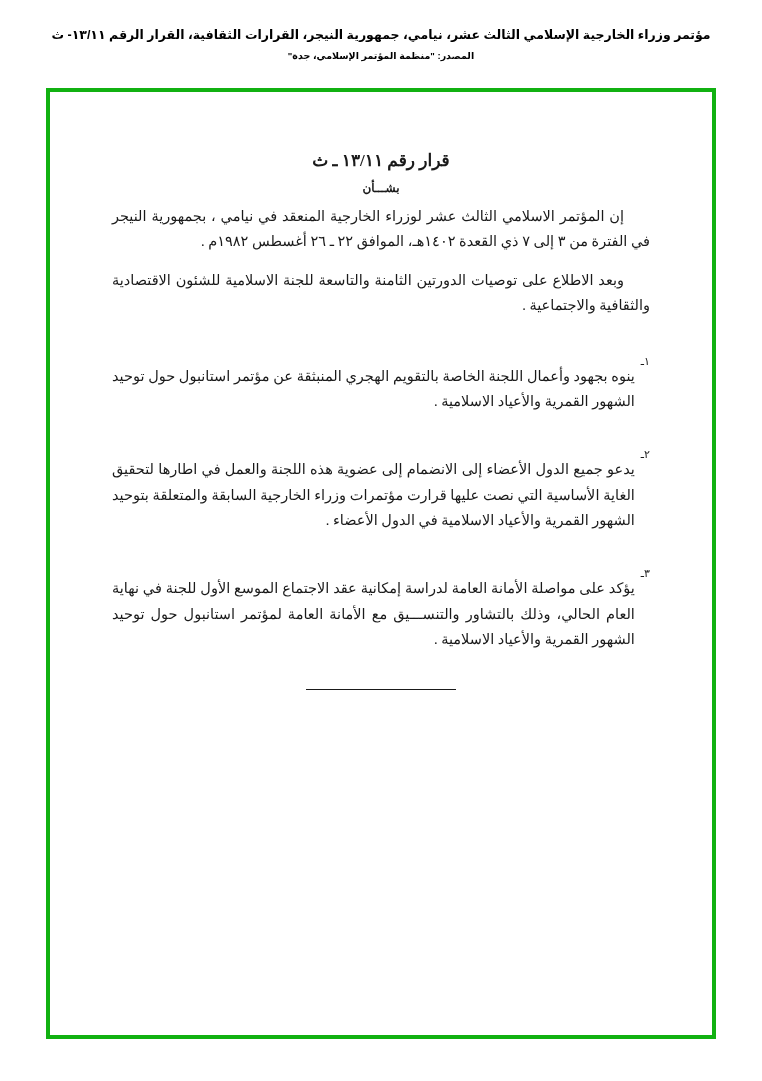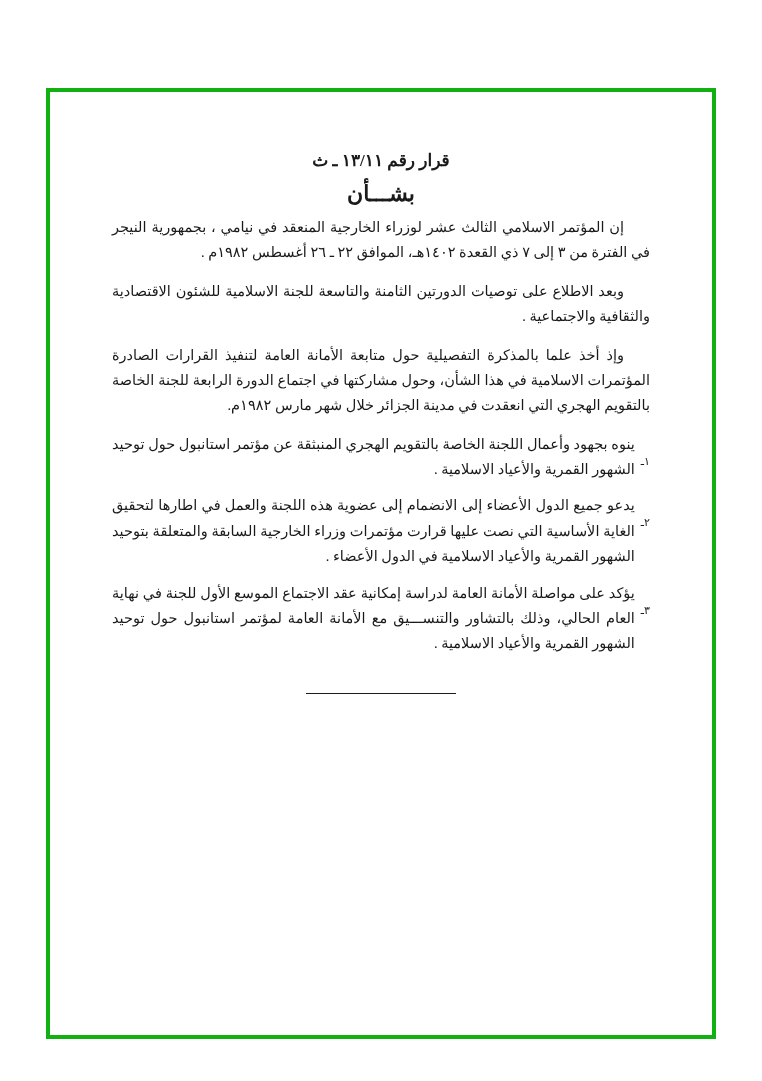--- a/index.html
+++ b/index.html
@@ -64,21 +64,21 @@
   
   .doc-number {
     text-align: center;
     font-size: 17px;
     font-weight: bold;
     letter-spacing: 0.5px;
     margin-bottom: 10px;
   }
   .doc-subject-word {
     text-align: center;
-    font-size: 22px;
+    font-size: 12px;
     font-weight: bold;
     letter-spacing: 3px;
     margin-bottom: 8px;
   }
   .doc-title {
     text-align: center;
     font-size: 16.5px;
     font-weight: bold;
     margin-bottom: 20px;
   }
@@ -108,49 +108,53 @@
   .clause-num {
     flex: 0 0 auto;
     padding-left: 6px;
     font-size: 11px;
     margin-top: 20px;
   }
   .clause-text {
     flex: 1 1 auto;
     text-align: justify;
     text-justify: inter-word;
+    margin-top: 32px;
   }
 
   
   .end-rule-wrap {
     margin-top: 36px;
     display: flex;
     justify-content: center;
   }
   .end-rule {
     width: 150px;
     height: 0;
     border-top: 1.5px solid #1a1a1a;
   }
 </style>
 </head>
 <body>
 
 <div class="page">
 
+  <div class="header">
+    <div class="header-line">مؤتمر وزراء الخارجية الإسلامي الثالث عشر، نيامي، جمهورية النيجر، القرارات الثقافية، القرار الرقم ١٣/١١- ث</div>
+    <div class="header-source">المصدر: "منظمة المؤتمر الإسلامي، جدة"</div>
+  </div>
 
   <div class="frame" style="border-color: rgb(17, 177, 17);">
     <div class="content">
 
       <div class="doc-number">قرار رقم ١٣/١١ ـ ث</div>
       <div class="doc-subject-word">بشـــأن</div>
 
       <p class="para indent">إن المؤتمر الاسلامي الثالث عشر لوزراء الخارجية المنعقد في نيامي ، بجمهورية النيجر في الفترة من ٣ إلى ٧ ذي القعدة ١٤٠٢هـ، الموافق ٢٢ ـ ٢٦ أغسطس ١٩٨٢م .</p>
       <p class="para indent">وبعد الاطلاع على توصيات الدورتين الثامنة والتاسعة للجنة الاسلامية للشئون الاقتصادية والثقافية والاجتماعية .</p>
-      <p class="para indent">وإذ أخذ علما بالمذكرة التفصيلية حول متابعة الأمانة العامة لتنفيذ القرارات الصادرة المؤتمرات الاسلامية في هذا الشأن، وحول مشاركتها في اجتماع الدورة الرابعة للجنة الخاصة بالتقويم الهجري التي انعقدت في مدينة الجزائر خلال شهر مارس ١٩٨٢م.</p>
 
       <div class="clause">
         <span class="clause-num">١ـ</span>
         <span class="clause-text">ينوه بجهود وأعمال اللجنة الخاصة بالتقويم الهجري المنبثقة عن مؤتمر استانبول حول توحيد الشهور القمرية والأعياد الاسلامية .</span>
       </div>
 
       <div class="clause">
         <span class="clause-num">٢ـ</span>
         <span class="clause-text">يدعو جميع الدول الأعضاء إلى الانضمام إلى عضوية هذه اللجنة والعمل في اطارها لتحقيق الغاية الأساسية التي نصت عليها قرارت مؤتمرات وزراء الخارجية السابقة والمتعلقة بتوحيد الشهور القمرية والأعياد الاسلامية في الدول الأعضاء .</span>
       </div>

